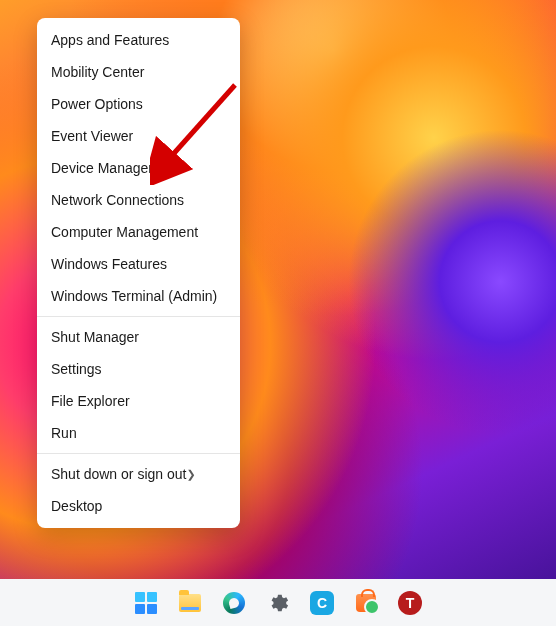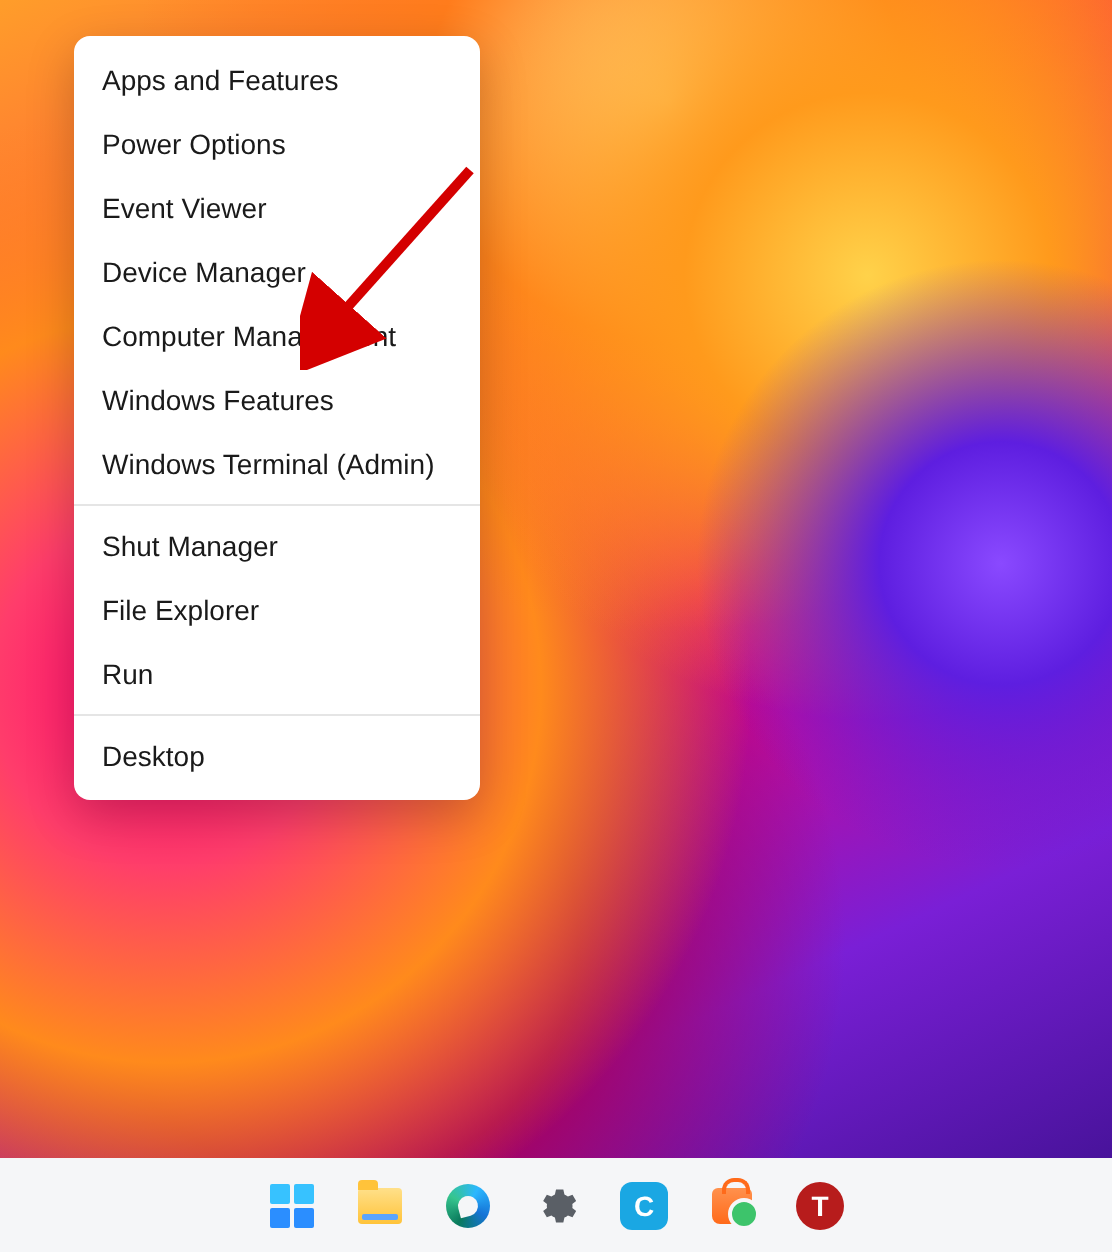--- a/index.html
+++ b/index.html
@@ -204,52 +204,65 @@
 </head>
 <body>
 
 <div class="wallpaper"></div>
 
 <div class="menu">
   <div class="menu-item">
     <span>Apps and Features</span>
   </div>
   <div class="menu-item">
+    <span>Mobility Center</span>
+  </div>
+  <div class="menu-item">
     <span>Power Options</span>
   </div>
   <div class="menu-item">
     <span>Event Viewer</span>
   </div>
   <div class="menu-item">
     <span>Device Manager</span>
   </div>
   <div class="menu-item">
+    <span>Network Connections</span>
+  </div>
+  <div class="menu-item">
     <span>Computer Management</span>
   </div>
   <div class="menu-item">
     <span>Windows Features</span>
   </div>
   <div class="menu-item">
     <span>Windows Terminal (Admin)</span>
   </div>
 
   <div class="menu-sep"></div>
 
   <div class="menu-item">
     <span>Shut Manager</span>
   </div>
   <div class="menu-item">
+    <span>Settings</span>
+  </div>
+  <div class="menu-item">
     <span>File Explorer</span>
   </div>
   <div class="menu-item">
     <span>Run</span>
   </div>
 
   <div class="menu-sep"></div>
 
+  <div class="menu-item">
+    <span>Shut down or sign out</span>
+    <span class="chev">❯</span>
+  </div>
   <div class="menu-item">
     <span>Desktop</span>
   </div>
 </div>
 
 <svg class="arrow" width="100" height="110">
   <defs>
     <marker id="ah" markerWidth="10" markerHeight="10" refX="2" refY="5" orient="auto">
       <path d="M0,0 L10,5 L0,10 Z" fill="#d40000"></path>
     </marker>

